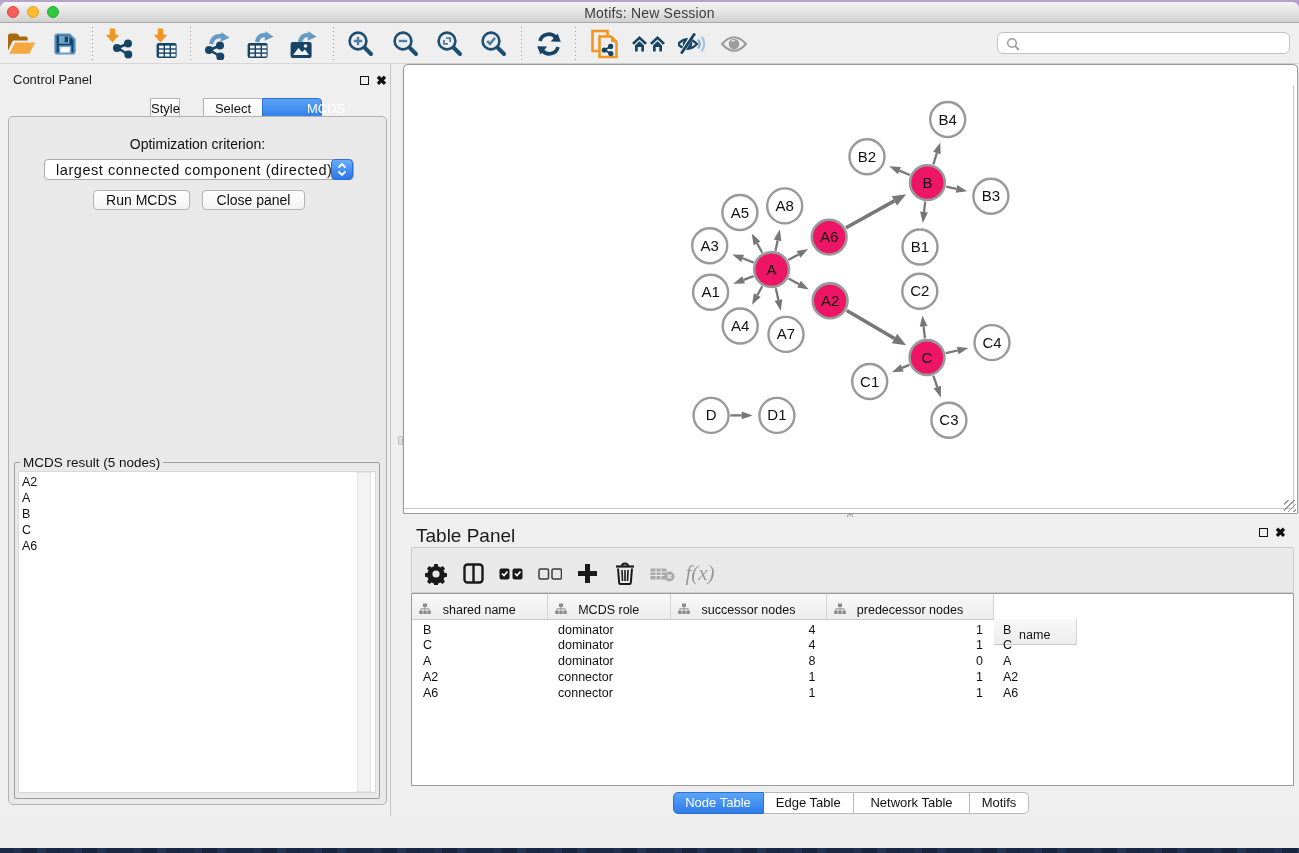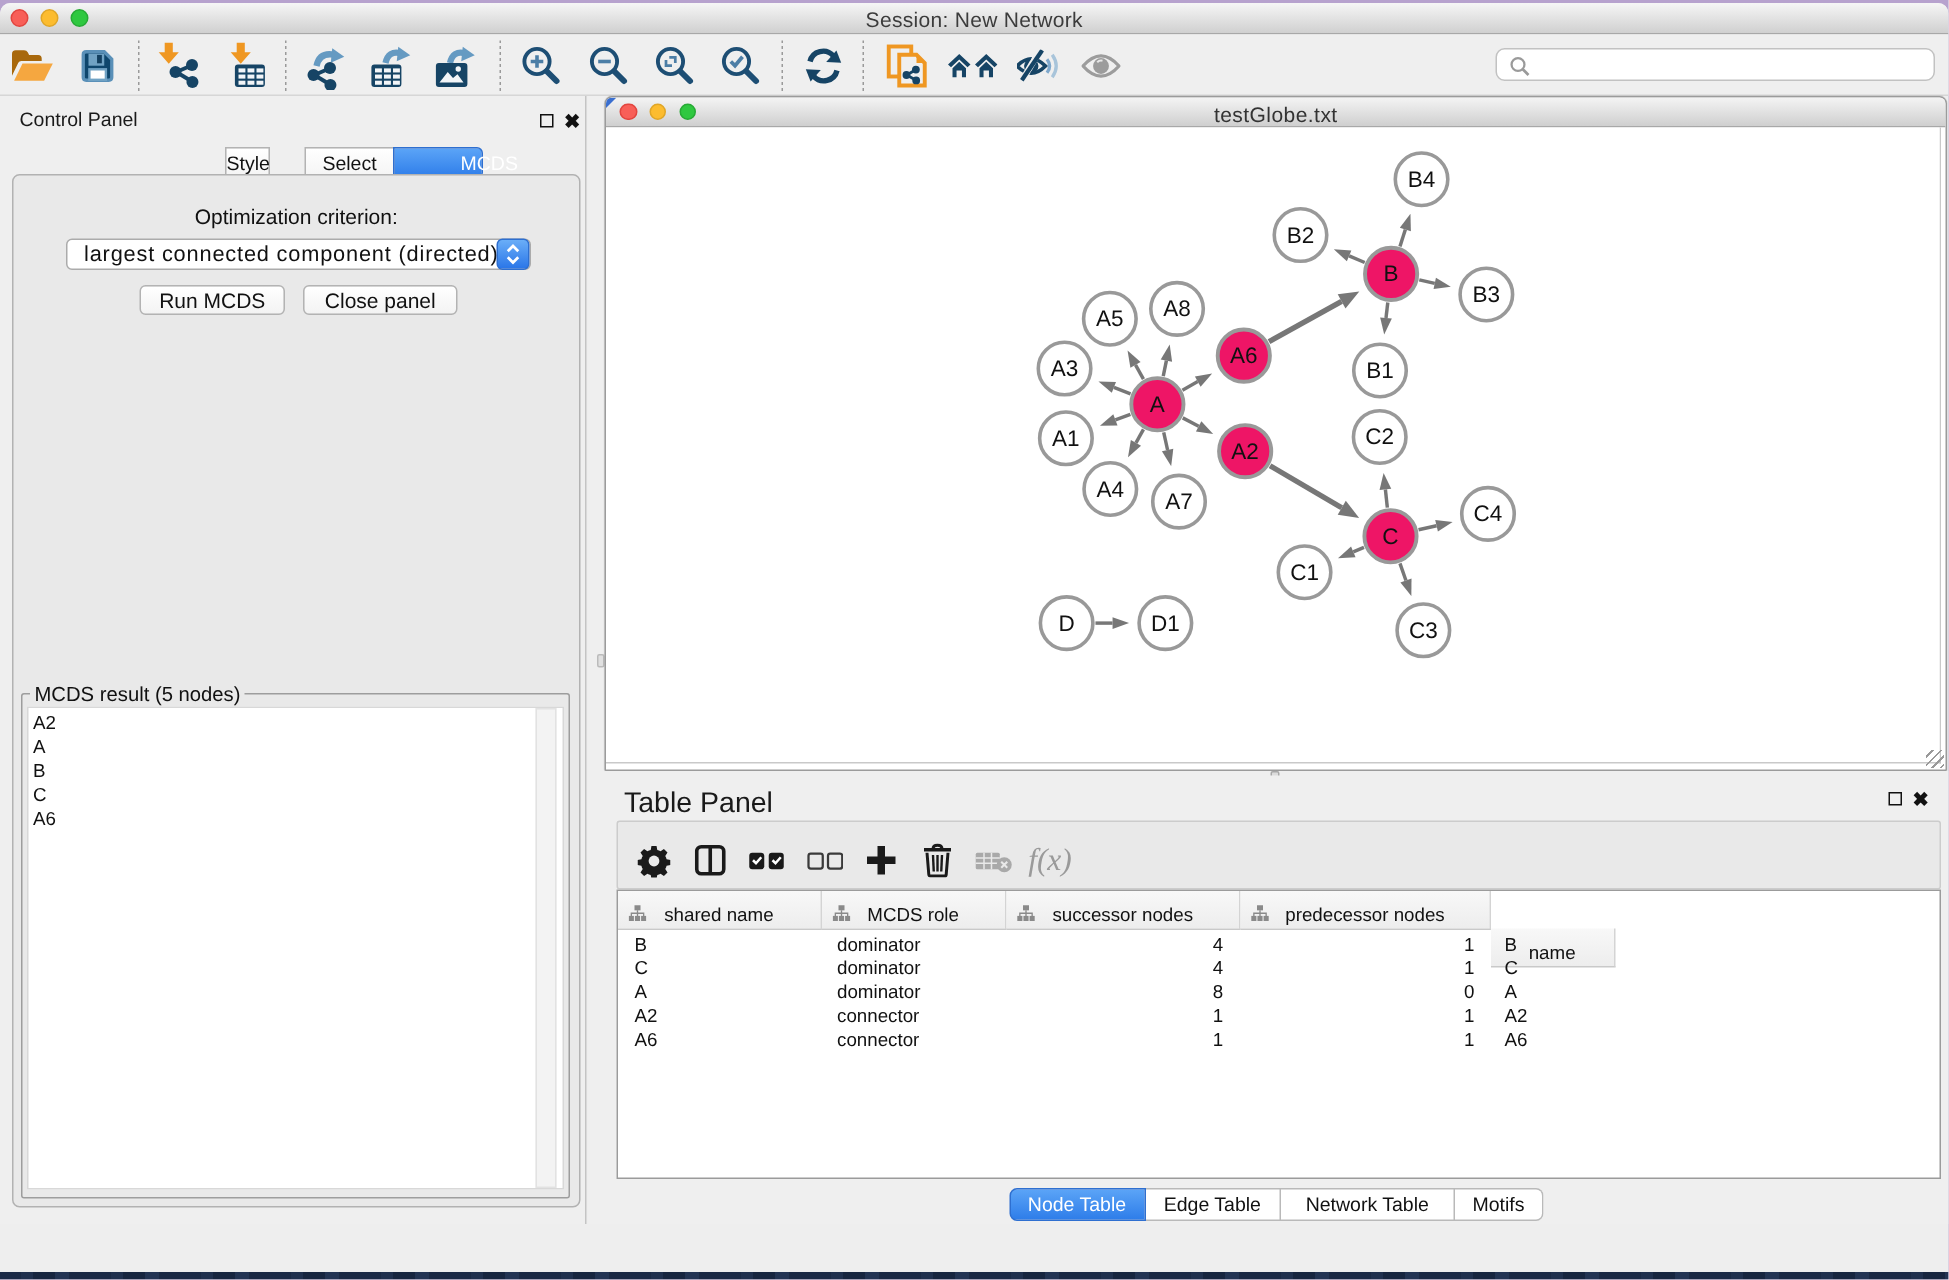--- a/index.html
+++ b/index.html
@@ -91,21 +91,21 @@
 .btab.sel { background:linear-gradient(#5ba4f7,#2e7de9); color:#fff; border-color:#2e6fd0; }
 </style>
 </head>
 <body>
 <div id="wallbottom"></div>
 <div id="app">
 <div id="titlebar">
   <div class="tl winlight-r" style="left:7px;"></div>
   <div class="tl winlight-y" style="left:27px;"></div>
   <div class="tl winlight-g" style="left:47px;"></div>
-  <div id="title-text">Session: New Network</div>
+  <div id="title-text">Motifs: New Session</div>
 </div>
 <div id="toolbar">
   <div class="ticon" style="left:5px;width:31px;">
     <svg width="30" height="23" viewBox="0 0 30 23">
       <path d="M2 4 Q2 1.5 4.5 1.5 L10 1.5 Q11.8 1.5 12.6 3 L13.4 4.6 L19.5 4.6 Q21.8 4.6 21.8 7 L21.8 8.6 L8.2 8.6 Q6.8 8.6 6.2 9.8 L2 18.5 Z" fill="#a8680c"></path>
       <path d="M9 10.4 L29.2 10.4 L23.4 21.8 L3.4 21.8 Z" fill="#f5a740"></path>
     </svg>
   </div>
   <div class="ticon" style="left:52px;width:25px;">
     <svg width="24" height="24" viewBox="0 0 24 24">
@@ -314,27 +314,20 @@
         <div class="item">A6</div>
         <div id="mcdsscroll"></div>
       </div>
     </div>
   </div>
 </div>
 <div id="vsplit">
       <div class="grip"></div>
     </div>
 <div id="netwin">
-  <div id="nettitle">
-    <div id="netcorner"></div>
-    <div class="tl winlight-r" style="left:9px;"></div>
-    <div class="tl winlight-y" style="left:28.5px;"></div>
-    <div class="tl winlight-g" style="left:48.5px;"></div>
-    <div class="ttext">testGlobe.txt</div>
-  </div>
   <div id="netcanvas">
 <svg width="891" height="423" font-family="Liberation Sans, sans-serif">
           <line x1="349.6" y1="191.2" x2="339.6" y2="194.9" stroke="#777" stroke-width="2.3"></line>
           <polygon points="329.3,198.8 338.2,191.2 341.0,198.6" fill="#777"></polygon>
           <line x1="349.7" y1="177.6" x2="338.6" y2="173.3" stroke="#777" stroke-width="2.3"></line>
           <polygon points="328.3,169.4 340.0,169.7 337.2,176.9" fill="#777"></polygon>
           <line x1="358.3" y1="201.3" x2="353.3" y2="210.2" stroke="#777" stroke-width="2.3"></line>
           <polygon points="348.0,219.8 349.9,208.3 356.7,212.1" fill="#777"></polygon>
           <line x1="358.3" y1="167.7" x2="353.0" y2="158.3" stroke="#777" stroke-width="2.3"></line>
           <polygon points="347.7,148.6 356.4,156.4 349.6,160.2" fill="#777"></polygon>

